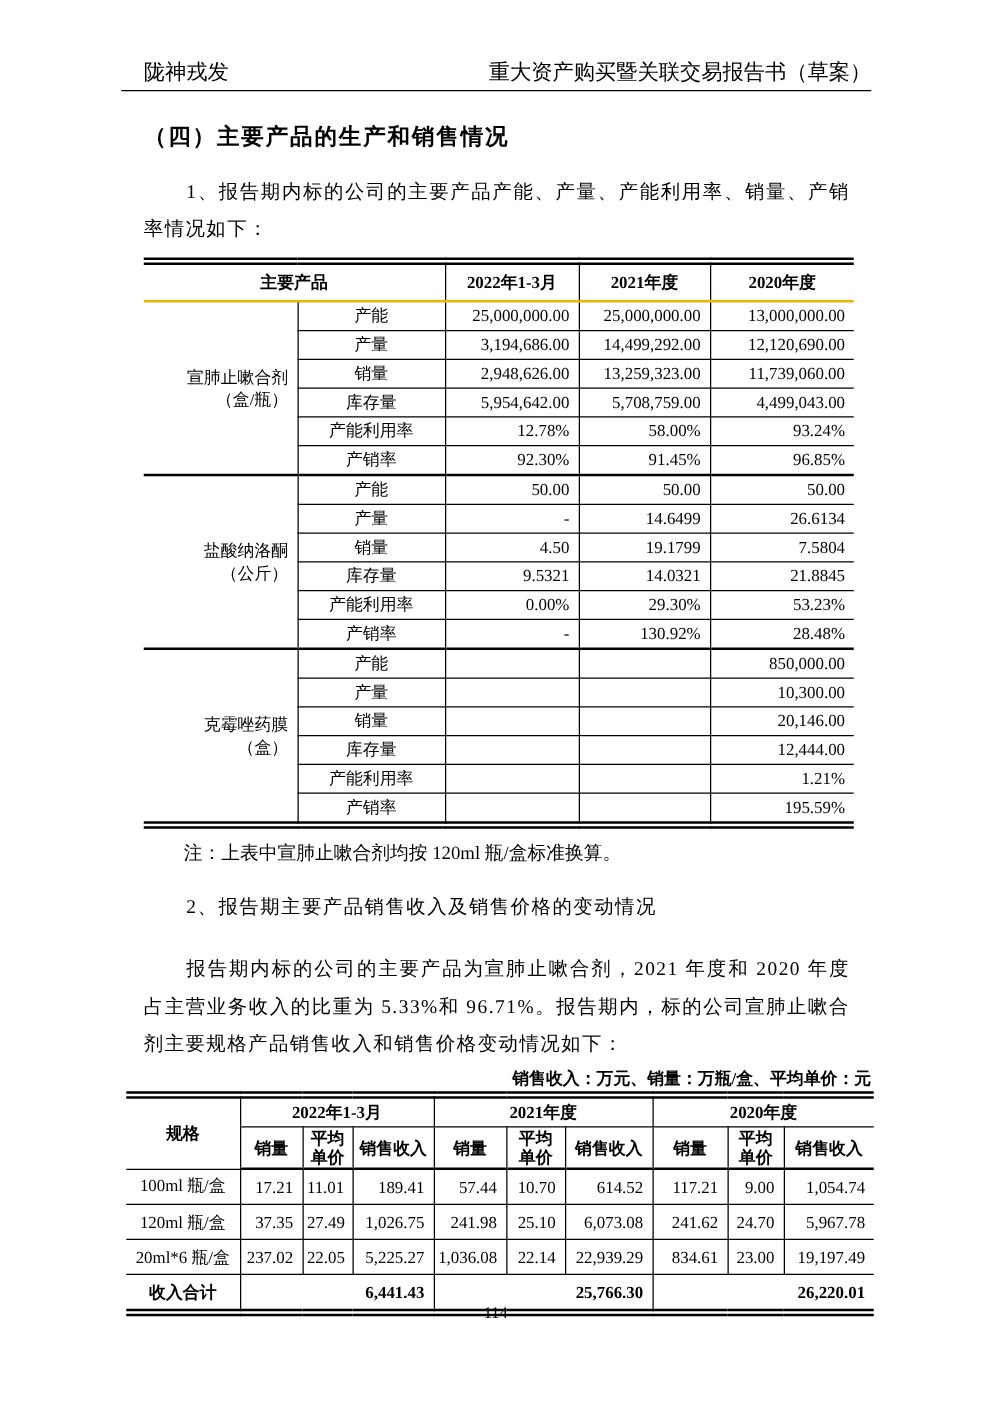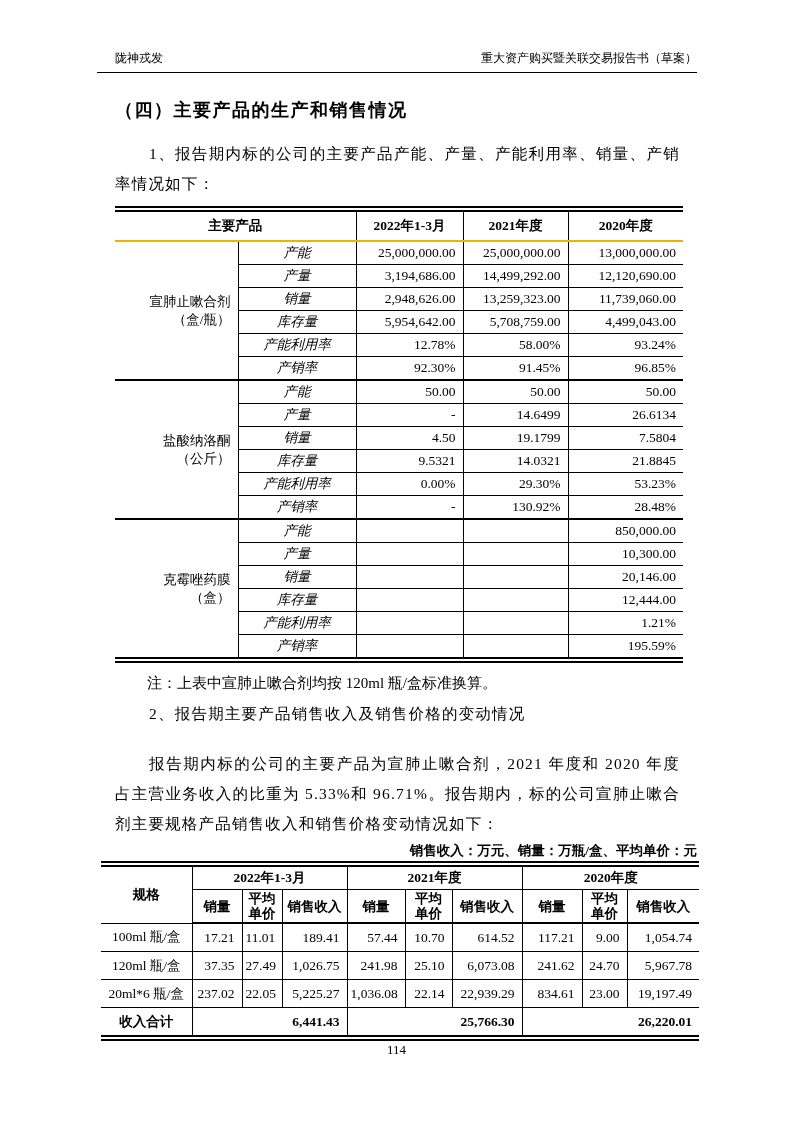--- a/index.html
+++ b/index.html
@@ -5,54 +5,54 @@
   html,body { margin:0; padding:0; }
   body {
     width:793px; height:1122px; position:relative;
     background:#ffffff; color:#000;
     font-family:"Liberation Serif","DejaVu Serif",serif;
   }
   .content { position:absolute; left:97px; top:50px; width:600px; }
 
   .doc-header {
     display:flex; justify-content:space-between; align-items:flex-end;
-    font-size:12px; line-height:16px;
+    font-size:17px; line-height:16px;
     border-bottom:1.5px solid #000; padding-bottom:6px;
   }
   .doc-header .hl { margin-left:18px; }
 
   .title {
     margin:26px 17px 0 18px;
     font-family:Liberation Mono, monospace;
     font-weight:bold; font-size:18px; line-height:24px; letter-spacing:1.5px;
   }
 
   .body-text {
     margin:16px 17px 0 18px;
     font-size:15.5px; line-height:30px; letter-spacing:1.2px;
     text-align:justify; text-indent:2.2em;
   }
-  .sub-heading { margin-top:8px; }
+  .sub-heading { margin-top:20px; }
   .para2 { margin-top:20px; }
 
   table { border-collapse:collapse; table-layout:fixed; font-size:13.5px; }
   th,td { overflow:hidden; }
 
   
   .t1 {
     width:568px; margin:7px 0 0 18px;
     border-top:6px double #000; border-bottom:6px double #000;
   }
   .t1 th, .t1 td { border:1px solid #000; padding:0 7px; height:22px; }
   .t1 thead th { border-top:none; border-bottom:2px solid #eab308; height:28px; font-weight:bold; text-align:center; }
   .t1 th:first-child, .t1 td:first-child { border-left:none; }
   .t1 th:last-child,  .t1 td:last-child  { border-right:none; }
   .t1 tr.gs > td { border-top:2px solid #000; }
   .t1 td.product { text-align:right; line-height:18px; border-left:none; }
-  .t1 td.metric  { text-align:center;font-style:italic; }
+  .t1 td.metric  { text-align:center; }
   .t1 td.num     { text-align:right; }
 
   
   .note  { margin:12px 0 0 50px; font-size:15px; line-height:16px; }
   .units { margin:4px 0 0 0; text-align:right; font-size:13.5px; font-weight:bold; line-height:16px; }
 
   
   .t2 {
     width:598px; margin:2px 0 0 4px;
     border-top:6px double #000; border-bottom:6px double #000;

